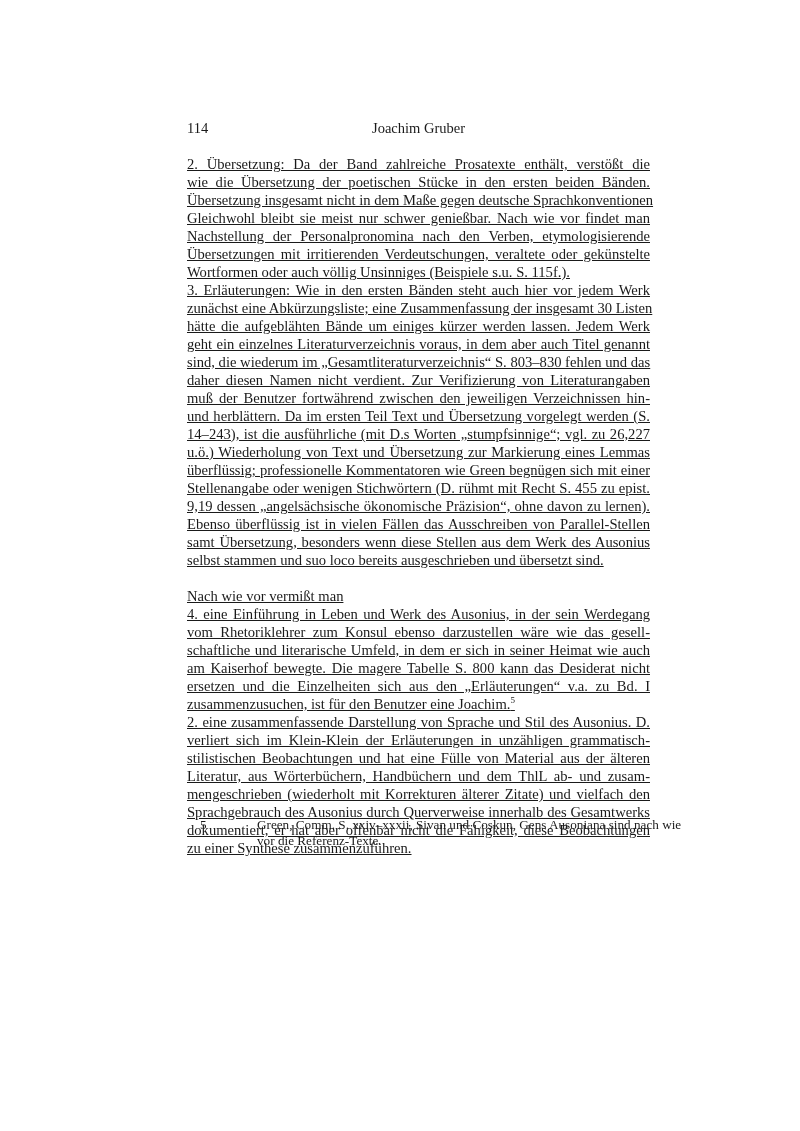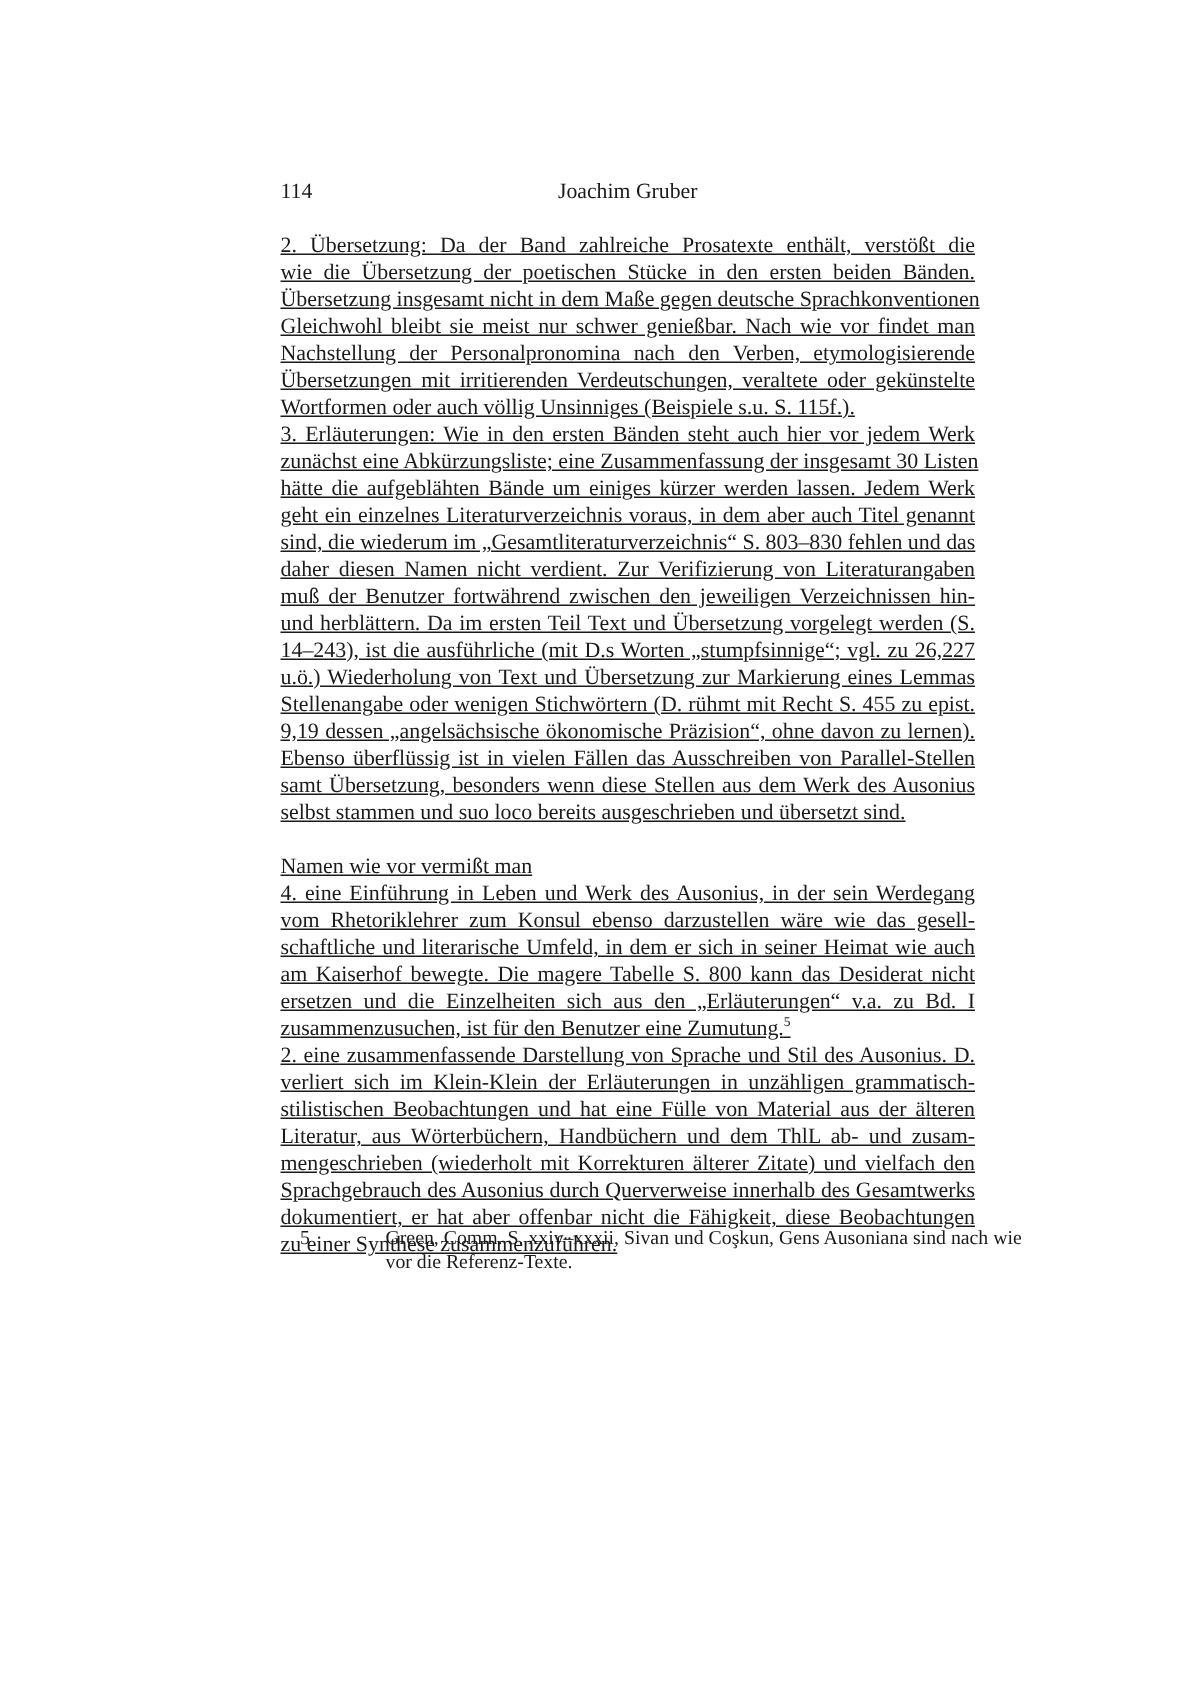--- a/index.html
+++ b/index.html
@@ -127,40 +127,41 @@
       <span class="line">3. Erläuterungen: Wie in den ersten Bänden steht auch hier vor jedem Werk</span>
       <span class="line">zunächst eine Abkürzungsliste; eine Zusammenfassung der insgesamt 30 Listen</span>
       <span class="line">hätte die aufgeblähten Bände um einiges kürzer werden lassen. Jedem Werk</span>
       <span class="line">geht ein einzelnes Literaturverzeichnis voraus, in dem aber auch Titel genannt</span>
       <span class="line">sind, die wiederum im „Gesamtliteraturverzeichnis“ S. 803–830 fehlen und das</span>
       <span class="line">daher diesen Namen nicht verdient. Zur Verifizierung von Literaturangaben</span>
       <span class="line">muß der Benutzer fortwährend zwischen den jeweiligen Verzeichnissen hin-</span>
       <span class="line">und herblättern. Da im ersten Teil Text und Übersetzung vorgelegt werden (S.</span>
       <span class="line">14–243), ist die ausführliche (mit D.s Worten „stumpfsinnige“; vgl. zu 26,227</span>
       <span class="line">u.ö.) Wiederholung von Text und Übersetzung zur Markierung eines Lemmas</span>
+      <span class="line">überflüssig; professionelle Kommentatoren wie Green begnügen sich mit einer</span>
       <span class="line">Stellenangabe oder wenigen Stichwörtern (D. rühmt mit Recht S. 455 zu epist.</span>
       <span class="line">9,19 dessen „angelsächsische ökonomische Präzision“, ohne davon zu lernen).</span>
       <span class="line">Ebenso überflüssig ist in vielen Fällen das Ausschreiben von Parallel-Stellen</span>
       <span class="line">samt Übersetzung, besonders wenn diese Stellen aus dem Werk des Ausonius</span>
       <span class="line last">selbst stammen und suo loco bereits ausgeschrieben und übersetzt sind.</span>
     </div>
 
     <div class="gap"></div>
 
     <div class="para">
-      <span class="line last">Namen wie vor vermißt man</span>
+      <span class="line last">Nach wie vor vermißt man</span>
     </div>
 
     <div class="para">
       <span class="line">4. eine Einführung in Leben und Werk des Ausonius, in der sein Werdegang</span>
       <span class="line">vom Rhetoriklehrer zum Konsul ebenso darzustellen wäre wie das gesell-</span>
       <span class="line">schaftliche und literarische Umfeld, in dem er sich in seiner Heimat wie auch</span>
       <span class="line">am Kaiserhof bewegte. Die magere Tabelle S. 800 kann das Desiderat nicht</span>
       <span class="line">ersetzen und die Einzelheiten sich aus den „Erläuterungen“ v.a. zu Bd. I</span>
-      <span class="line last"><span>zusammenzusuchen, ist für den Benutzer eine Zumutung.</span><sup class="fnref">5</sup></span>
+      <span class="line last"><span>zusammenzusuchen, ist für den Benutzer eine Joachim.</span><sup class="fnref">5</sup></span>
     </div>
 
     <div class="para">
       <span class="line">2. eine zusammenfassende Darstellung von Sprache und Stil des Ausonius. D.</span>
       <span class="line">verliert sich im Klein-Klein der Erläuterungen in unzähligen grammatisch-</span>
       <span class="line">stilistischen Beobachtungen und hat eine Fülle von Material aus der älteren</span>
       <span class="line">Literatur, aus Wörterbüchern, Handbüchern und dem ThlL ab- und zusam-</span>
       <span class="line">mengeschrieben (wiederholt mit Korrekturen älterer Zitate) und vielfach den</span>
       <span class="line">Sprachgebrauch des Ausonius durch Querverweise innerhalb des Gesamtwerks</span>
       <span class="line">dokumentiert, er hat aber offenbar nicht die Fähigkeit, diese Beobachtungen</span>

